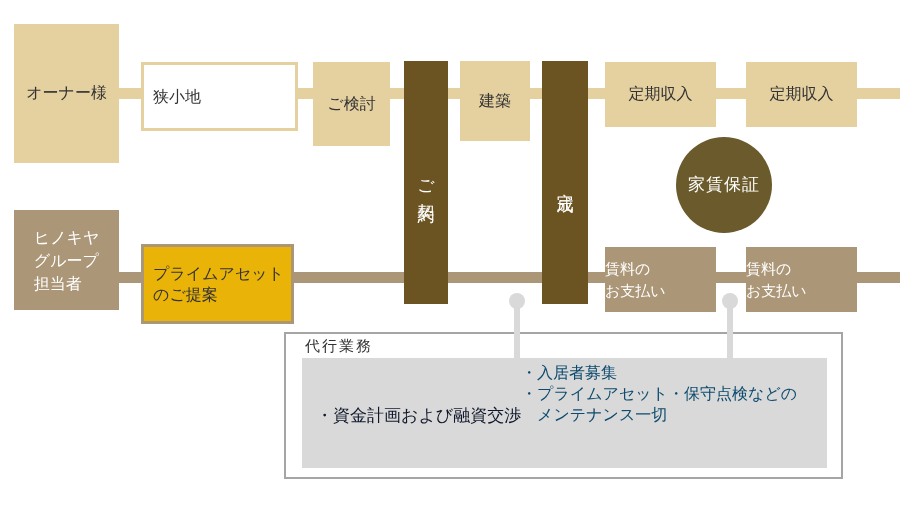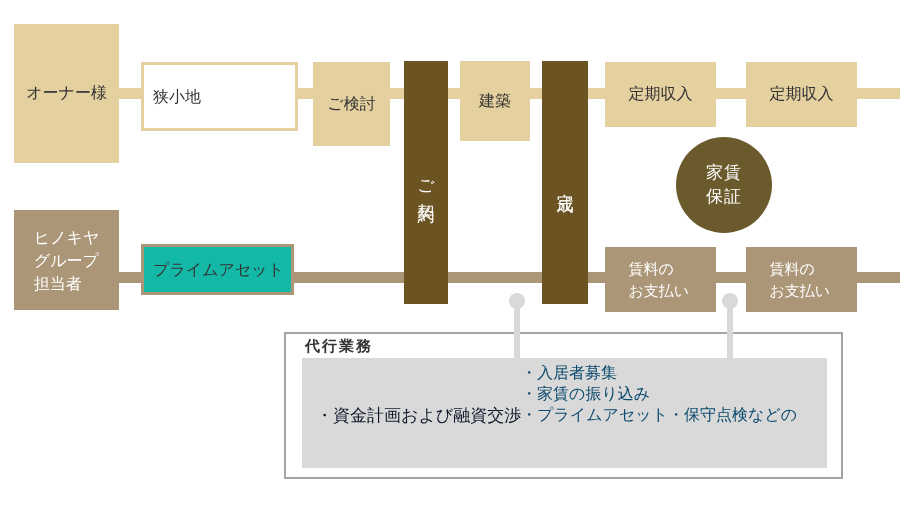--- a/index.html
+++ b/index.html
@@ -18,21 +18,21 @@
   .owner-box{left:14px;top:24px;width:105px;height:139px;background:var(--beige,#e5d0a0);
     display:flex;align-items:center;justify-content:center;font-size:16px;}
   .staff-box{left:14px;top:210px;width:105px;height:100px;background:var(--taupe,#ab9677);
     color:var(--text_light,#fff);display:flex;align-items:center;justify-content:center;
     font-size:16px;line-height:23px;}
 
   
   .thought-box{left:141px;top:62px;width:157px;height:69px;background:#fff;
     border:3px solid var(--beige,#e5d0a0);display:flex;flex-direction:column;justify-content:center;
     padding-left:9px;font-size:16px;line-height:21px;}
-  .proposal-box{left:141px;top:244px;width:153px;height:51px;background:#14b8a6;
+  .proposal-box{left:141px;top:244px;width:153px;height:80px;background:#eab308;
     border:3px solid var(--taupe,#ab9677);display:flex;flex-direction:column;justify-content:center;
     padding-left:9px;font-size:16px;line-height:21px;}
 
   
   .step{background:var(--beige,#e5d0a0);display:flex;align-items:center;justify-content:center;
     font-size:16px;}
   .step-consider{left:313px;top:62px;width:77px;height:84px;}
   .step-build{left:460px;top:61px;width:70px;height:80px;}
   .step-income1{left:605px;top:62px;width:111px;height:65px;}
   .step-income2{left:746px;top:62px;width:111px;height:65px;}
@@ -40,35 +40,35 @@
   
   .bar{background:var(--brown,#6b5322);color:var(--text_light,#fff);
     display:flex;align-items:center;justify-content:center;font-size:17px;
     writing-mode:vertical-rl;text-orientation:upright;letter-spacing:3px;}
   .bar-contract{left:404px;top:61px;width:44px;height:243px;}
   .bar-complete{left:542px;top:61px;width:46px;height:243px;}
 
   
   .guarantee-circle{left:676px;top:137px;width:96px;height:96px;border-radius:50%;
     background:var(--olive,#6b5a2b);color:var(--text_light,#fff);
-    display:flex;flex-direction:column;align-items:center;justify-content:center;
+    display:flex;flex-direction:row;align-items:center;justify-content:center;
     font-size:17px;line-height:24px;letter-spacing:1px;}
 
   
   .rent-box{background:var(--taupe,#ab9677);color:var(--text_light,#fff);
-    display:flex;flex-direction:column;align-items:center;justify-content:center;
+    display:flex;flex-direction:column;align-items:flex-start;justify-content:center;
     font-size:15px;line-height:22px;}
   .rent-box > div{width:64px;text-align:left;}
   .rent1{left:605px;top:247px;width:111px;height:65px;}
   .rent2{left:746px;top:247px;width:111px;height:65px;}
 
   
   .agency-frame{left:284px;top:332px;width:559px;height:147px;
     border:2px solid var(--frame_border,#a5a5a5);background:transparent;}
-  .agency-title{left:305px;top:337px;font-size:15px;font-weight:bold;letter-spacing:2px;
+  .agency-title{left:305px;top:337px;font-size:15px;font-weight:normal;letter-spacing:2px;
     color:var(--text_dark,#333);}
   .agency-panel{left:302px;top:358px;width:525px;height:110px;background:var(--gray_panel,#d9d9d9);}
   .agency-left-item{left:316px;top:404px;font-size:17px;color:#0f172a;}
   .agency-right-list{left:521px;top:362px;font-size:16px;line-height:21px;color:#0c4a6e;}
 
   
   .connector-dot{width:16px;height:16px;border-radius:50%;background:var(--connector,#d9d9d9);}
   .dot1{left:509px;top:293px;}
   .dot2{left:722px;top:293px;}
   .connector-vline{width:6px;background:var(--connector,#d9d9d9);}
@@ -114,40 +114,41 @@
   <span>定期収入</span>
 </div>
 
 <div class="abs guarantee-circle">
   <div>家賃</div>
   <div>保証</div>
 </div>
 
 <div class="abs proposal-box">
   <div>プライムアセット</div>
+  <div>のご提案</div>
 </div>
 <div class="abs rent-box rent1">
   <div>
     <div>賃料の</div>
     <div>お支払い</div>
   </div>
 </div>
 <div class="abs rent-box rent2">
   <div>
     <div>賃料の</div>
     <div>お支払い</div>
   </div>
 </div>
 
 <div class="abs agency-frame"></div>
 <div class="abs agency-title">代行業務</div>
 <div class="abs agency-panel"></div>
 <div class="abs agency-left-item">・資金計画および融資交渉</div>
 <div class="abs agency-right-list">
   <div>・入居者募集</div>
-  <div>・家賃の振り込み</div>
   <div>・プライムアセット・保守点検などの</div>
+  <div>　メンテナンス一切</div>
 </div>
 
 <div class="abs connector-vline vline1"></div>
 <div class="abs connector-vline vline2"></div>
 <div class="abs connector-dot dot1"></div>
 <div class="abs connector-dot dot2"></div>
 
 </body></html>

